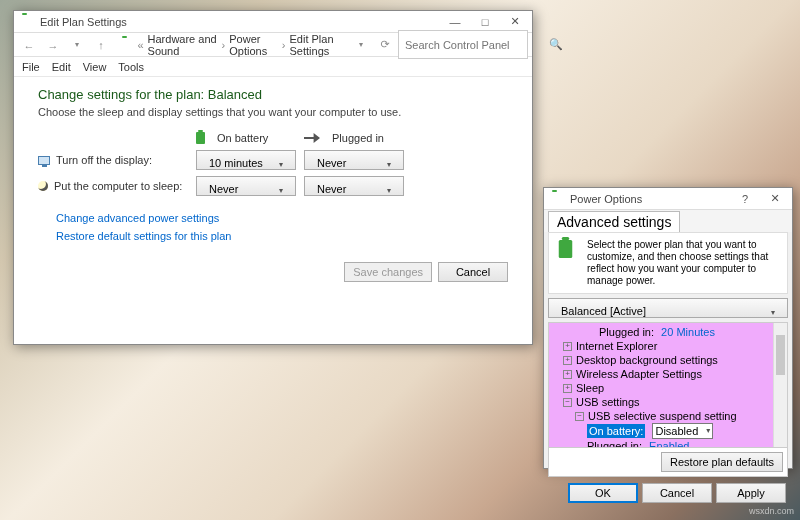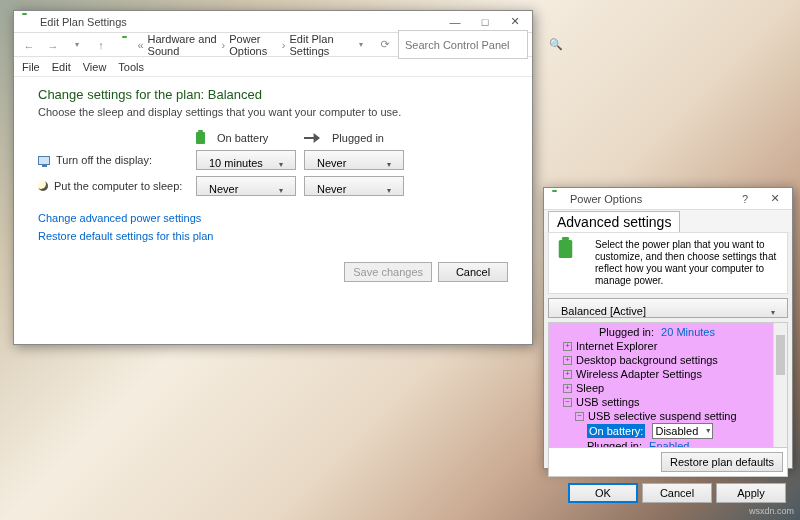--- a/index.html
+++ b/index.html
@@ -24,30 +24,30 @@
 .menubar span{color:#333;}
 .content{padding:10px 24px;}
 .heading{color:#1a5a1a;font-size:13px;margin-bottom:4px;}
 .sub{color:#444;margin-bottom:14px;}
 .cols{display:grid;grid-template-columns:150px 100px 100px;gap:6px 8px;align-items:center;}
 .colhdr{display:flex;align-items:center;gap:12px;font-size:11px;color:#333;}
 .rowlbl{display:flex;align-items:center;gap:6px;color:#333;}
 .sel{height:20px;border:1px solid #aaa;background:linear-gradient(#fafafa,#e7e7e7);display:flex;align-items:flex-end;justify-content:space-between;padding:0 12px;font-size:11px;}
 .sel .chev{color:#555;font-size:8px;}
 .links{margin-top:16px;}
-.link{color:#0066cc;margin-bottom:6px;cursor:pointer;}
+.link{color:#0066cc;margin-bottom:6px;cursor:pointer;margin-left:18px;}
 .btnrow{display:flex;justify-content:flex-end;gap:6px;margin-top:20px;}
 .btn{min-width:70px;height:20px;border:1px solid #adadad;background:linear-gradient(#f5f5f5,#e5e5e5);display:flex;align-items:center;justify-content:center;padding:0 8px;cursor:default;}
 .btn.disabled{color:#999;background:#efefef;}
 .btn.primary{border:1px solid #0078d7;box-shadow:0 0 0 1px #0078d7 inset;}
 .win2{left:543px;top:187px;width:250px;height:282px;background:#f0f0f0;}
 .win2 .titlebar{background:#fff;}
 .tabs{height:22px;display:flex;align-items:flex-end;padding:2px 4px 0 4px;background:#f4f4f4;}
 .tab{border:1px solid #bbb;border-bottom:none;background:#fff;padding:2px 8px;font-size:14px;}
-.infobox{display:flex;gap:16px;padding:6px 8px;background:#fff;border:1px solid #ddd;margin:0 4px;}
+.infobox{display:flex;gap:8px;padding:6px 8px;background:#fff;border:1px solid #ddd;margin:0 4px;}
 .info-icon{width:22px;height:22px;flex-shrink:0;}
 .plan-sel{margin:4px;}
 .tree{background:#f0abfc;border:1px solid #ccc;margin:0 4px;height:126px;overflow:hidden;position:relative;}
 .tree-inner{padding:2px 2px;font-size:11px;line-height:14px;}
 .node{display:flex;align-items:center;gap:2px;white-space:nowrap;}
 .pm{width:9px;height:9px;border:1px solid #888;display:inline-flex;align-items:center;justify-content:center;font-size:8px;line-height:8px;color:#555;margin-right:2px;}
 .ind1{padding-left:12px;}
 .ind2{padding-left:24px;}
 .ind3{padding-left:36px;}
 .ind4{padding-left:48px;}

